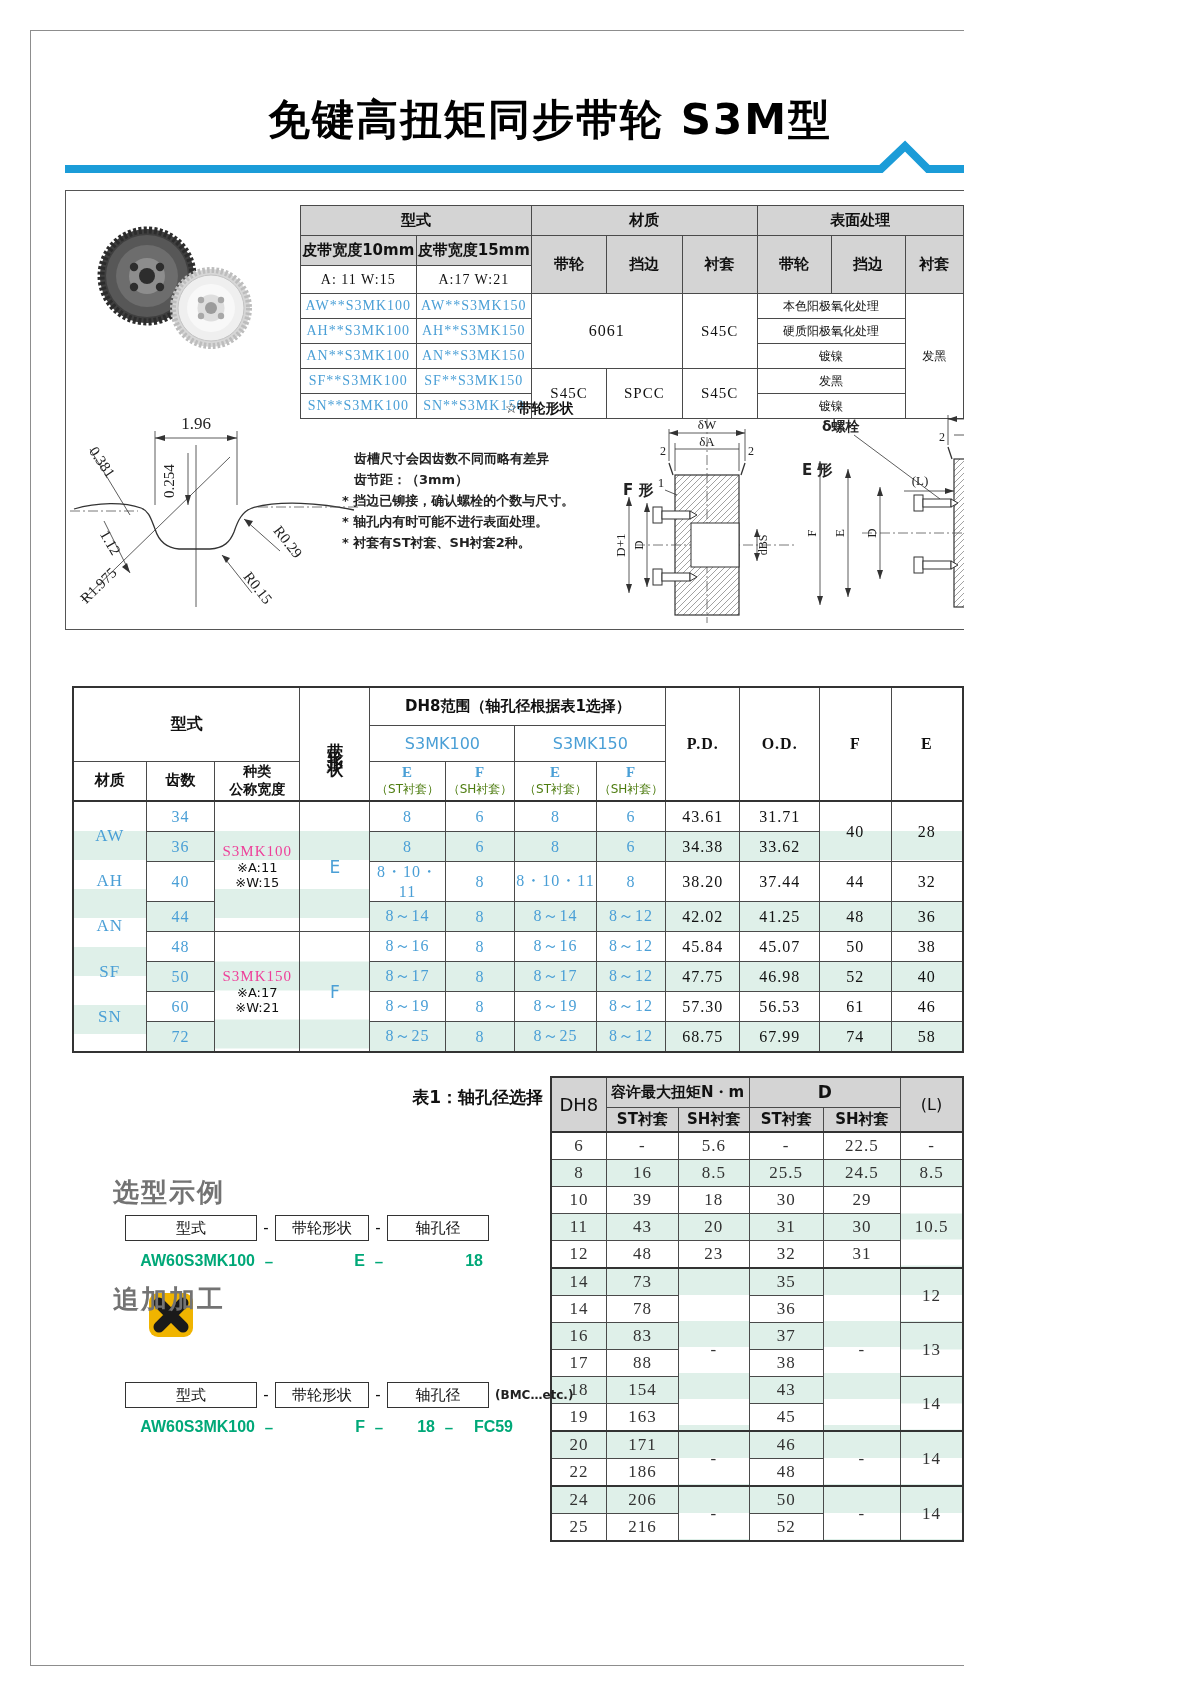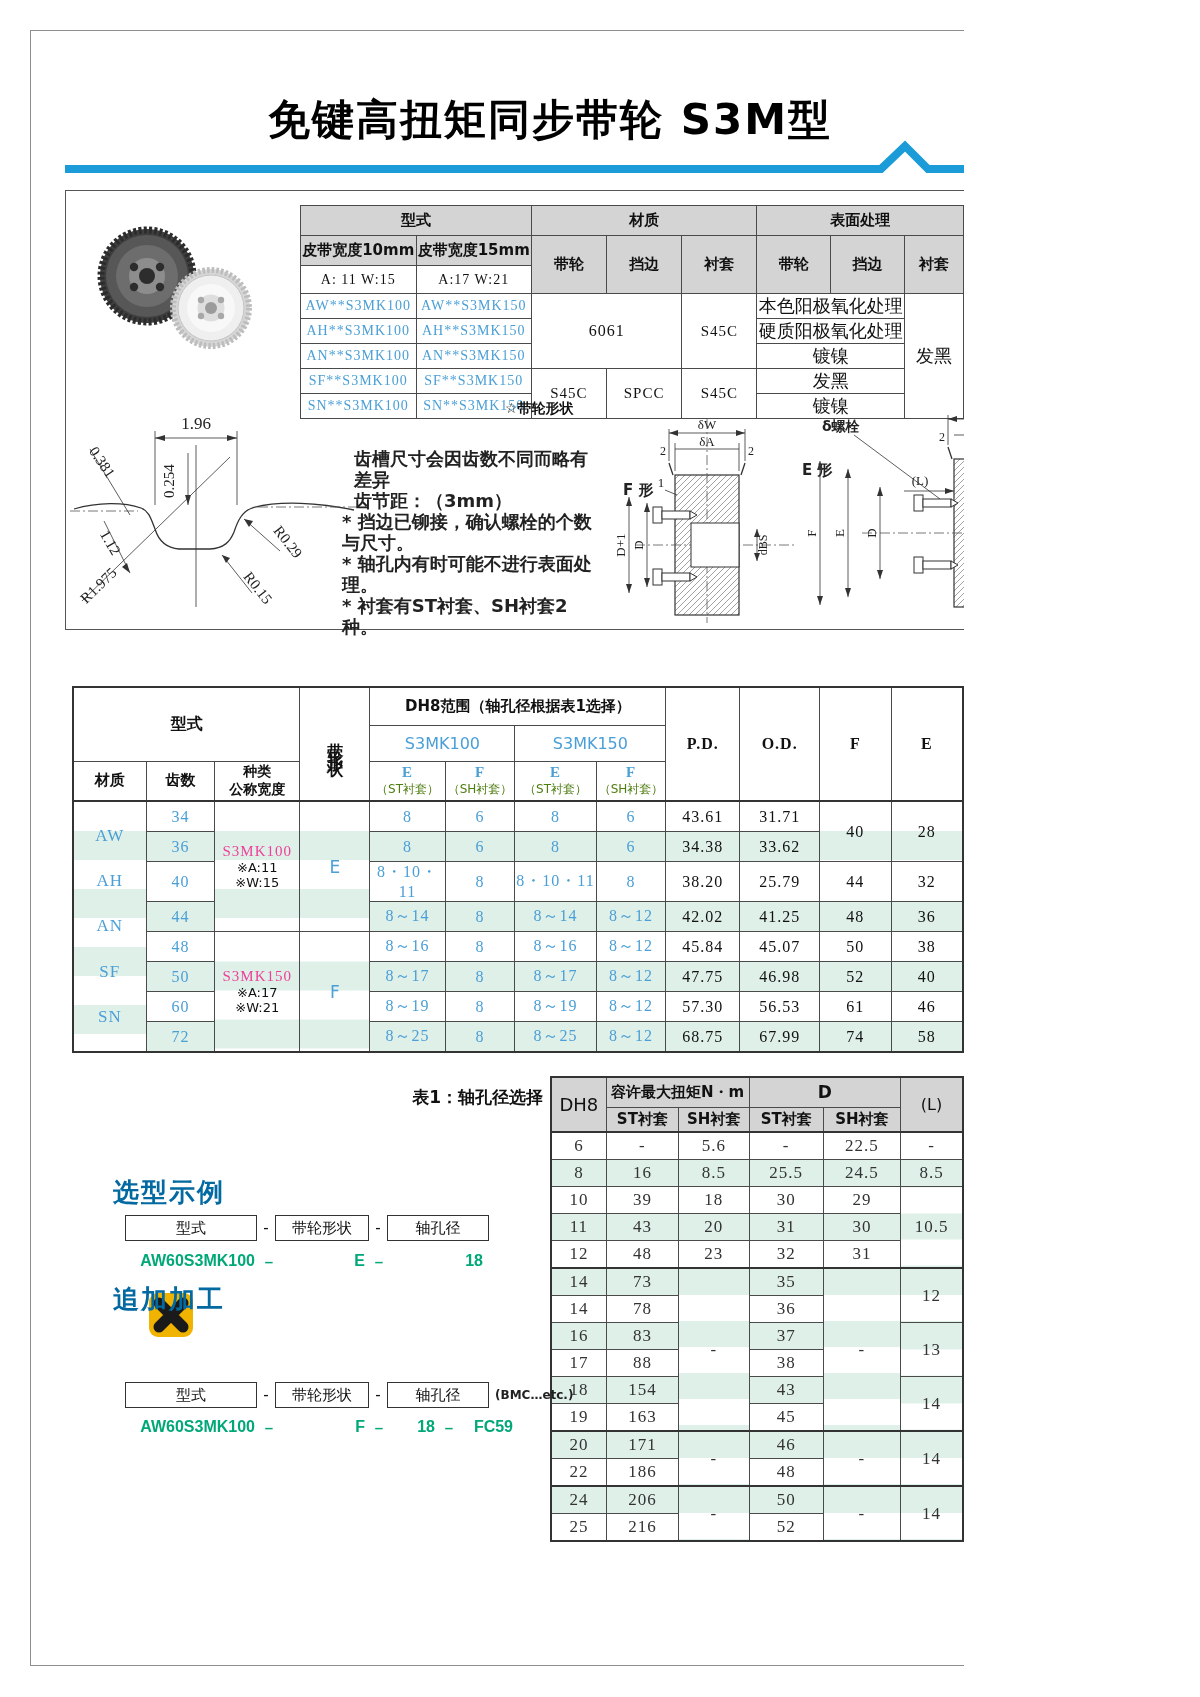--- a/index.html
+++ b/index.html
@@ -16,24 +16,24 @@
   table.grid{border-collapse:collapse;table-layout:fixed;}
   .grid th,.grid td{border:1px solid #4a4a4a;text-align:center;vertical-align:middle;
         padding:0;overflow:hidden;}
   .num{font-family:"Liberation Serif","DejaVu Serif",serif;letter-spacing:1px;}
   .bl{color:#4a9fd6;}
   .pk{color:#ee3f99;}
   
   #spec{left:300px;top:205px;}
   #spec th{background:#d4d4d4;font-size:15px;font-weight:600;}
   #spec th.wh{background:#fff;font-weight:400;font-size:14px;}
-  #spec td{font-size:18px;background:#fff;}
+  #spec td{font-size:12px;background:#fff;}
   #spec td.model{font-size:14px;margin-left:24px;}
   
-  #notes{left:342px;top:448px;width:260px;font-size:18px;font-weight:600;line-height:21px;color:#222;}
+  #notes{left:342px;top:448px;width:260px;font-size:13px;font-weight:600;line-height:21px;color:#222;}
   #notes .ind{padding-left:12px;}
   #shapenote{left:505px;top:400px;font-size:14px;font-weight:700;}
   .dwg text{font-family:"Liberation Serif","DejaVu Serif",serif;fill:#222;}
   .dwg .lbl{font-family:"DejaVu Sans","Liberation Sans",sans-serif;font-weight:600;}
   .thin{stroke:#333;stroke-width:0.8;fill:none;}
   .med{stroke:#333;stroke-width:1.3;fill:none;}
   .cl{stroke:#555;stroke-width:0.8;fill:none;stroke-dasharray:10 3 2 3;}
   
   #main-table{left:72px;top:686px;border:2px solid #333;}
   #main-table th{background:#fff;font-size:15px;font-weight:600;}
@@ -49,21 +49,21 @@
   #bore-cap{left:355px;top:1086px;width:188px;text-align:right;font-size:17px;font-weight:600;}
   #bore-table{left:550px;top:1076px;border:2px solid #333;}
   #bore-table th{background:#d4d4d4;font-size:15px;font-weight:600;}
   #bore-table thead{border-bottom:2px solid #333;}
   #bore-table td{font-size:17px;height:26px;background:#fff;color:#333;}
   #bore-table tbody tr:nth-child(even) td{background:#dff0e9;}
   #bore-table tr.sep td{border-top:2px solid #333;}
   .mgw26{background:repeating-linear-gradient(to bottom,#fff 0 26px,#dff0e9 26px 52px) !important;}
   .mgg26{background:repeating-linear-gradient(to bottom,#dff0e9 0 26px,#fff 26px 52px) !important;}
   
-  .sel-title{font-size:26px;font-weight:700;color:#0369a1;letter-spacing:2px;}
+  .sel-title{font-size:26px;font-weight:700;color:#737373;letter-spacing:2px;}
   .flow{display:flex;align-items:center;}
   .fbox{border:1px solid #333;height:24px;line-height:24px;text-align:center;font-size:15px;}
   .fdash{width:18px;text-align:center;font-size:15px;}
   .w1{width:130px;} .w2{width:92px;} .w3{width:100px;}
   .exrow{display:flex;align-items:center;color:#00a878;font-size:16px;font-weight:600;
          font-family:"Liberation Sans",sans-serif;}
   .exrow .c{text-align:right;}
   .bmc{font-size:12px;font-weight:600;color:#222;margin-left:6px;}
 </style>
 </head>
@@ -398,21 +398,21 @@
         <td class="num">34.38</td>
         <td class="num">33.62</td>
       </tr>
       <tr>
         <td class="bl num">40</td>
         <td class="bl num">8・10・11</td>
         <td class="bl num">8</td>
         <td class="bl num">8・10・11</td>
         <td class="bl num">8</td>
         <td class="num">38.20</td>
-        <td class="num">25.79</td>
+        <td class="num">37.44</td>
         <td class="num">44</td>
         <td class="num">32</td>
       </tr>
       <tr>
         <td class="bl num">44</td>
         <td class="bl num">8～14</td>
         <td class="bl num">8</td>
         <td class="bl num">8～14</td>
         <td class="bl num">8～12</td>
         <td class="num">42.02</td>

